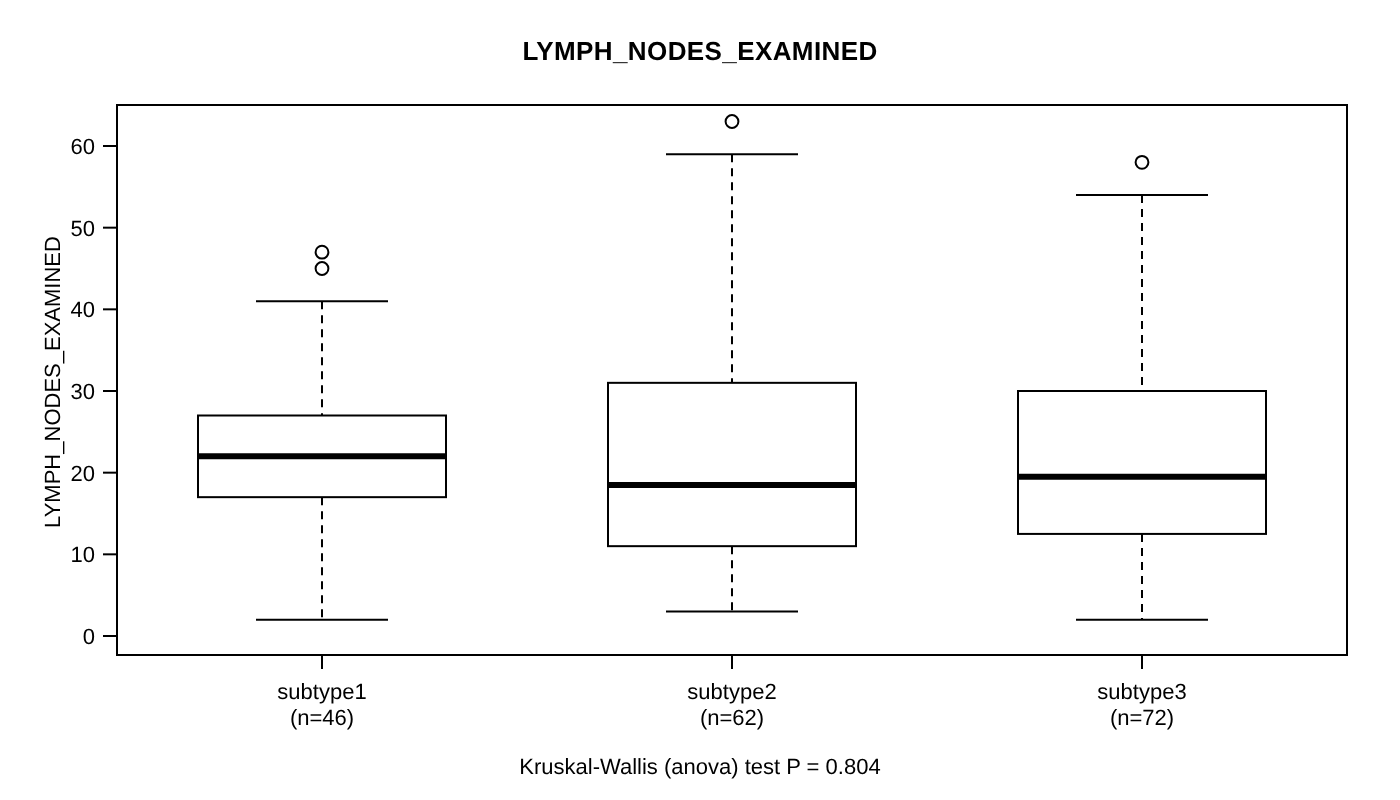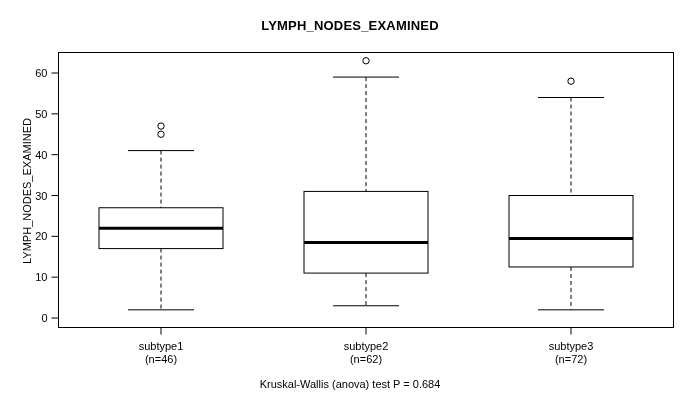--- a/index.html
+++ b/index.html
@@ -161,15 +161,15 @@
         <line x1="366" y1="327.5" x2="366" y2="334.5" class="tick-line"></line>
         <text x="366" y="349.5" class="x-label">subtype2</text>
         <text x="366" y="362.5" class="x-label">(n=62)</text>
         <line x1="571" y1="327.5" x2="571" y2="334.5" class="tick-line"></line>
         <text x="571" y="349.5" class="x-label">subtype3</text>
         <text x="571" y="362.5" class="x-label">(n=72)</text>
       </g>
     <rect class="frame" x="58.5" y="52.5" width="615" height="275"></rect>
   </svg>
 
-  <div class="plot-caption">Kruskal-Wallis (anova) test P = 0.684</div>
+  <div class="plot-caption">Kruskal-Wallis (anova) test P = 0.804</div>
 
 </div>
 
 </body></html>

